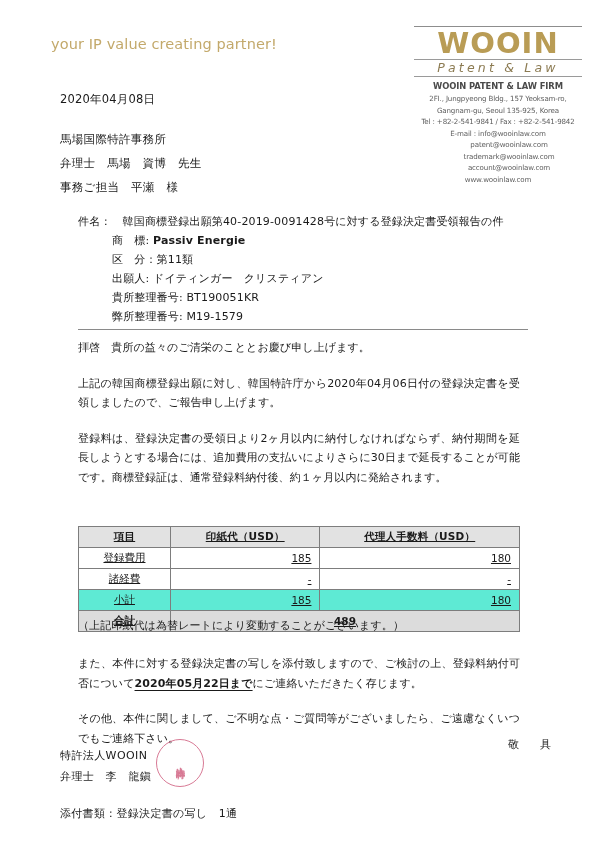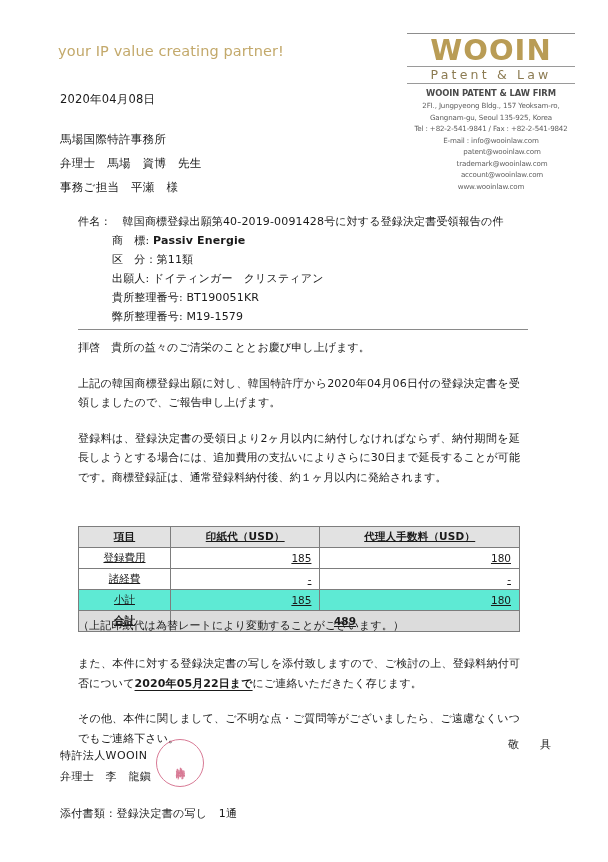--- a/index.html
+++ b/index.html
@@ -7,21 +7,21 @@
     margin: 0; padding: 0;
     background: #ffffff;
   }
   body {
     width: 608px; height: 862px;
     font-family: "DejaVu Sans", "Liberation Sans", sans-serif;
     color: #1a1a1a;
     position: relative;
     overflow: hidden;
   }
-  .page { position: relative; width: 608px; height: 862px; padding: 11px; border-radius: 30px; }
+  .page { position: relative; width: 608px; height: 862px; padding: 4px; border-radius: 30px; }
 
   
   .header { position: relative; height: 185px; }
   .tagline {
     position: absolute; left: 47px; top: 32px;
     font-size: 14.5px; color: #c3a96b; letter-spacing: .1px;
     white-space: nowrap;
   }
   .logo-block {
     position: absolute; right: 22px; top: 22px;
@@ -29,21 +29,21 @@
   }
   .logo-rule { height: 1px; background: #8d8d8d; width: 100%; }
   .logo-rule.bottom { background: #9a9a9a; }
   .logo-wooin {
     font-family: "DejaVu Sans", sans-serif;
     font-weight: bold; font-size: 29px; color: #b99c55;
     letter-spacing: 1px; line-height: 1.08; margin: 1px 0 0 0;
   }
   .logo-sub {
     font-size: 12.5px; color: #8c7b52; letter-spacing: 3.2px;
-    margin: 0 0 1px 0; font-weight: normal;
+    margin: 0 0 1px 0; font-weight: normal; font-style: italic;
   }
   .firm-name {
     font-size: 8.4px; color: #4a4a4a; font-weight: bold;
     margin-top: 4px; letter-spacing: -0.1px;
   }
   .addr-lines { margin-top: 2px; }
   .addr-lines div {
     font-size: 7.1px; color: #5d5d5d; line-height: 1.62;
     letter-spacing: -0.15px; white-space: nowrap;
   }

